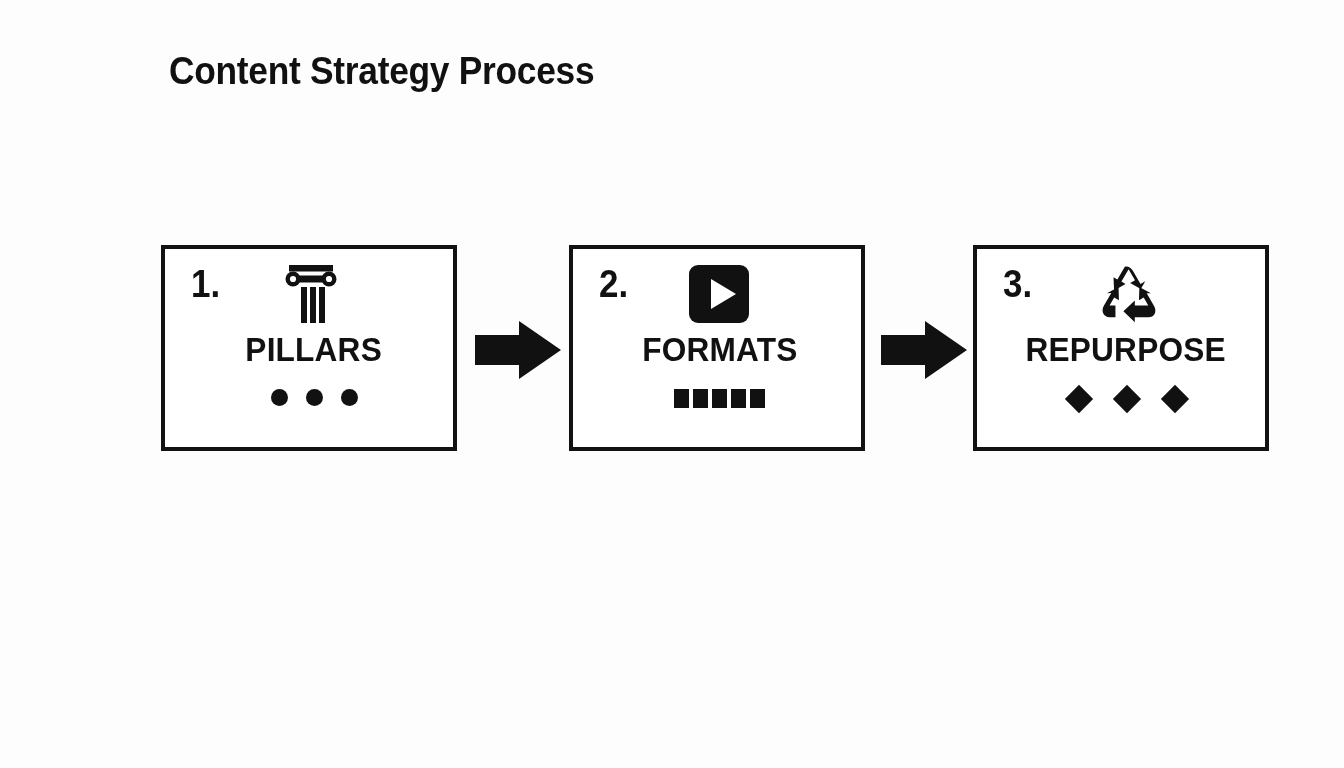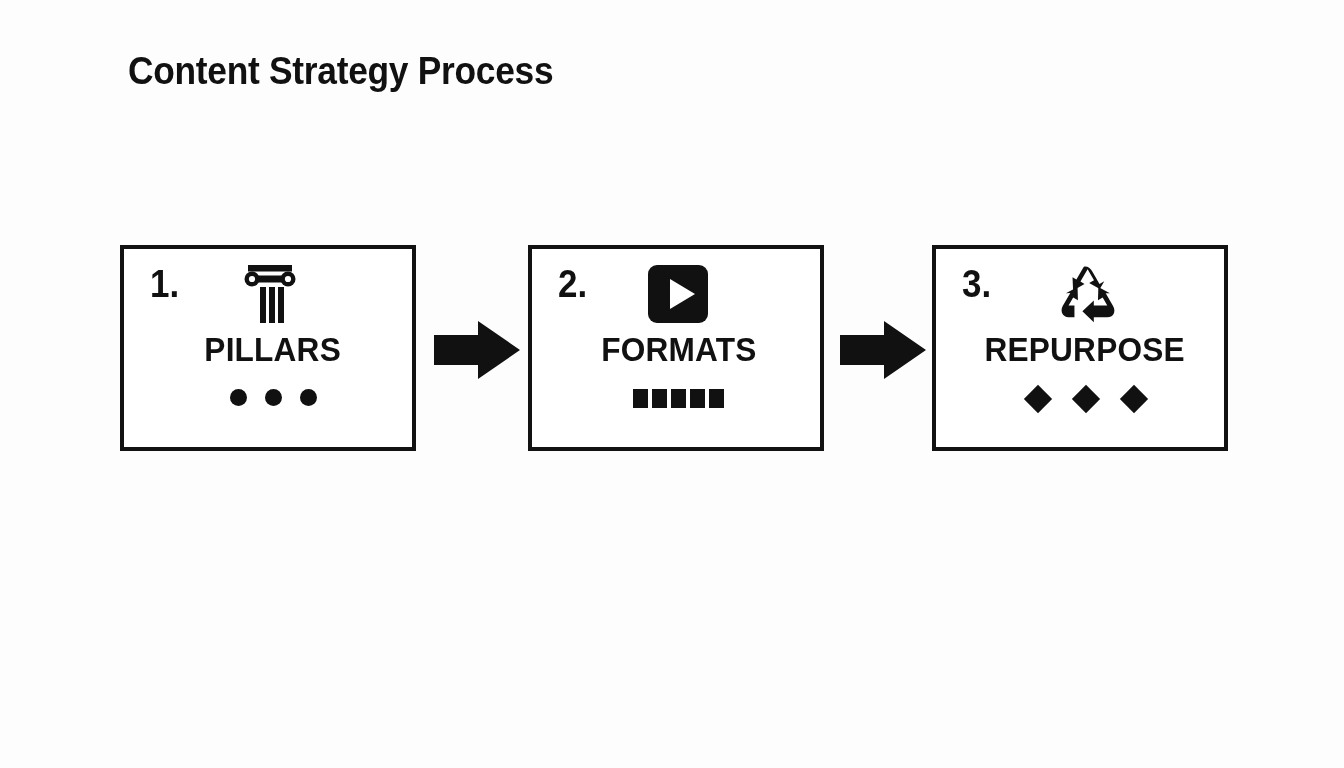--- a/index.html
+++ b/index.html
@@ -11,20 +11,21 @@
     height: 768px;
     background: #fdfdfd;
     font-family: "Liberation Sans", sans-serif;
     overflow: hidden;
     position: relative;
   }
 
   #slide {
     position: absolute;
     inset: 0;
+    margin-left: 41px;
   }
 
   
   .slide-title {
     position: absolute;
     left: 128px;
     top: 50px;
     font-size: 38px;
     font-weight: bold;
     color: #111111;

